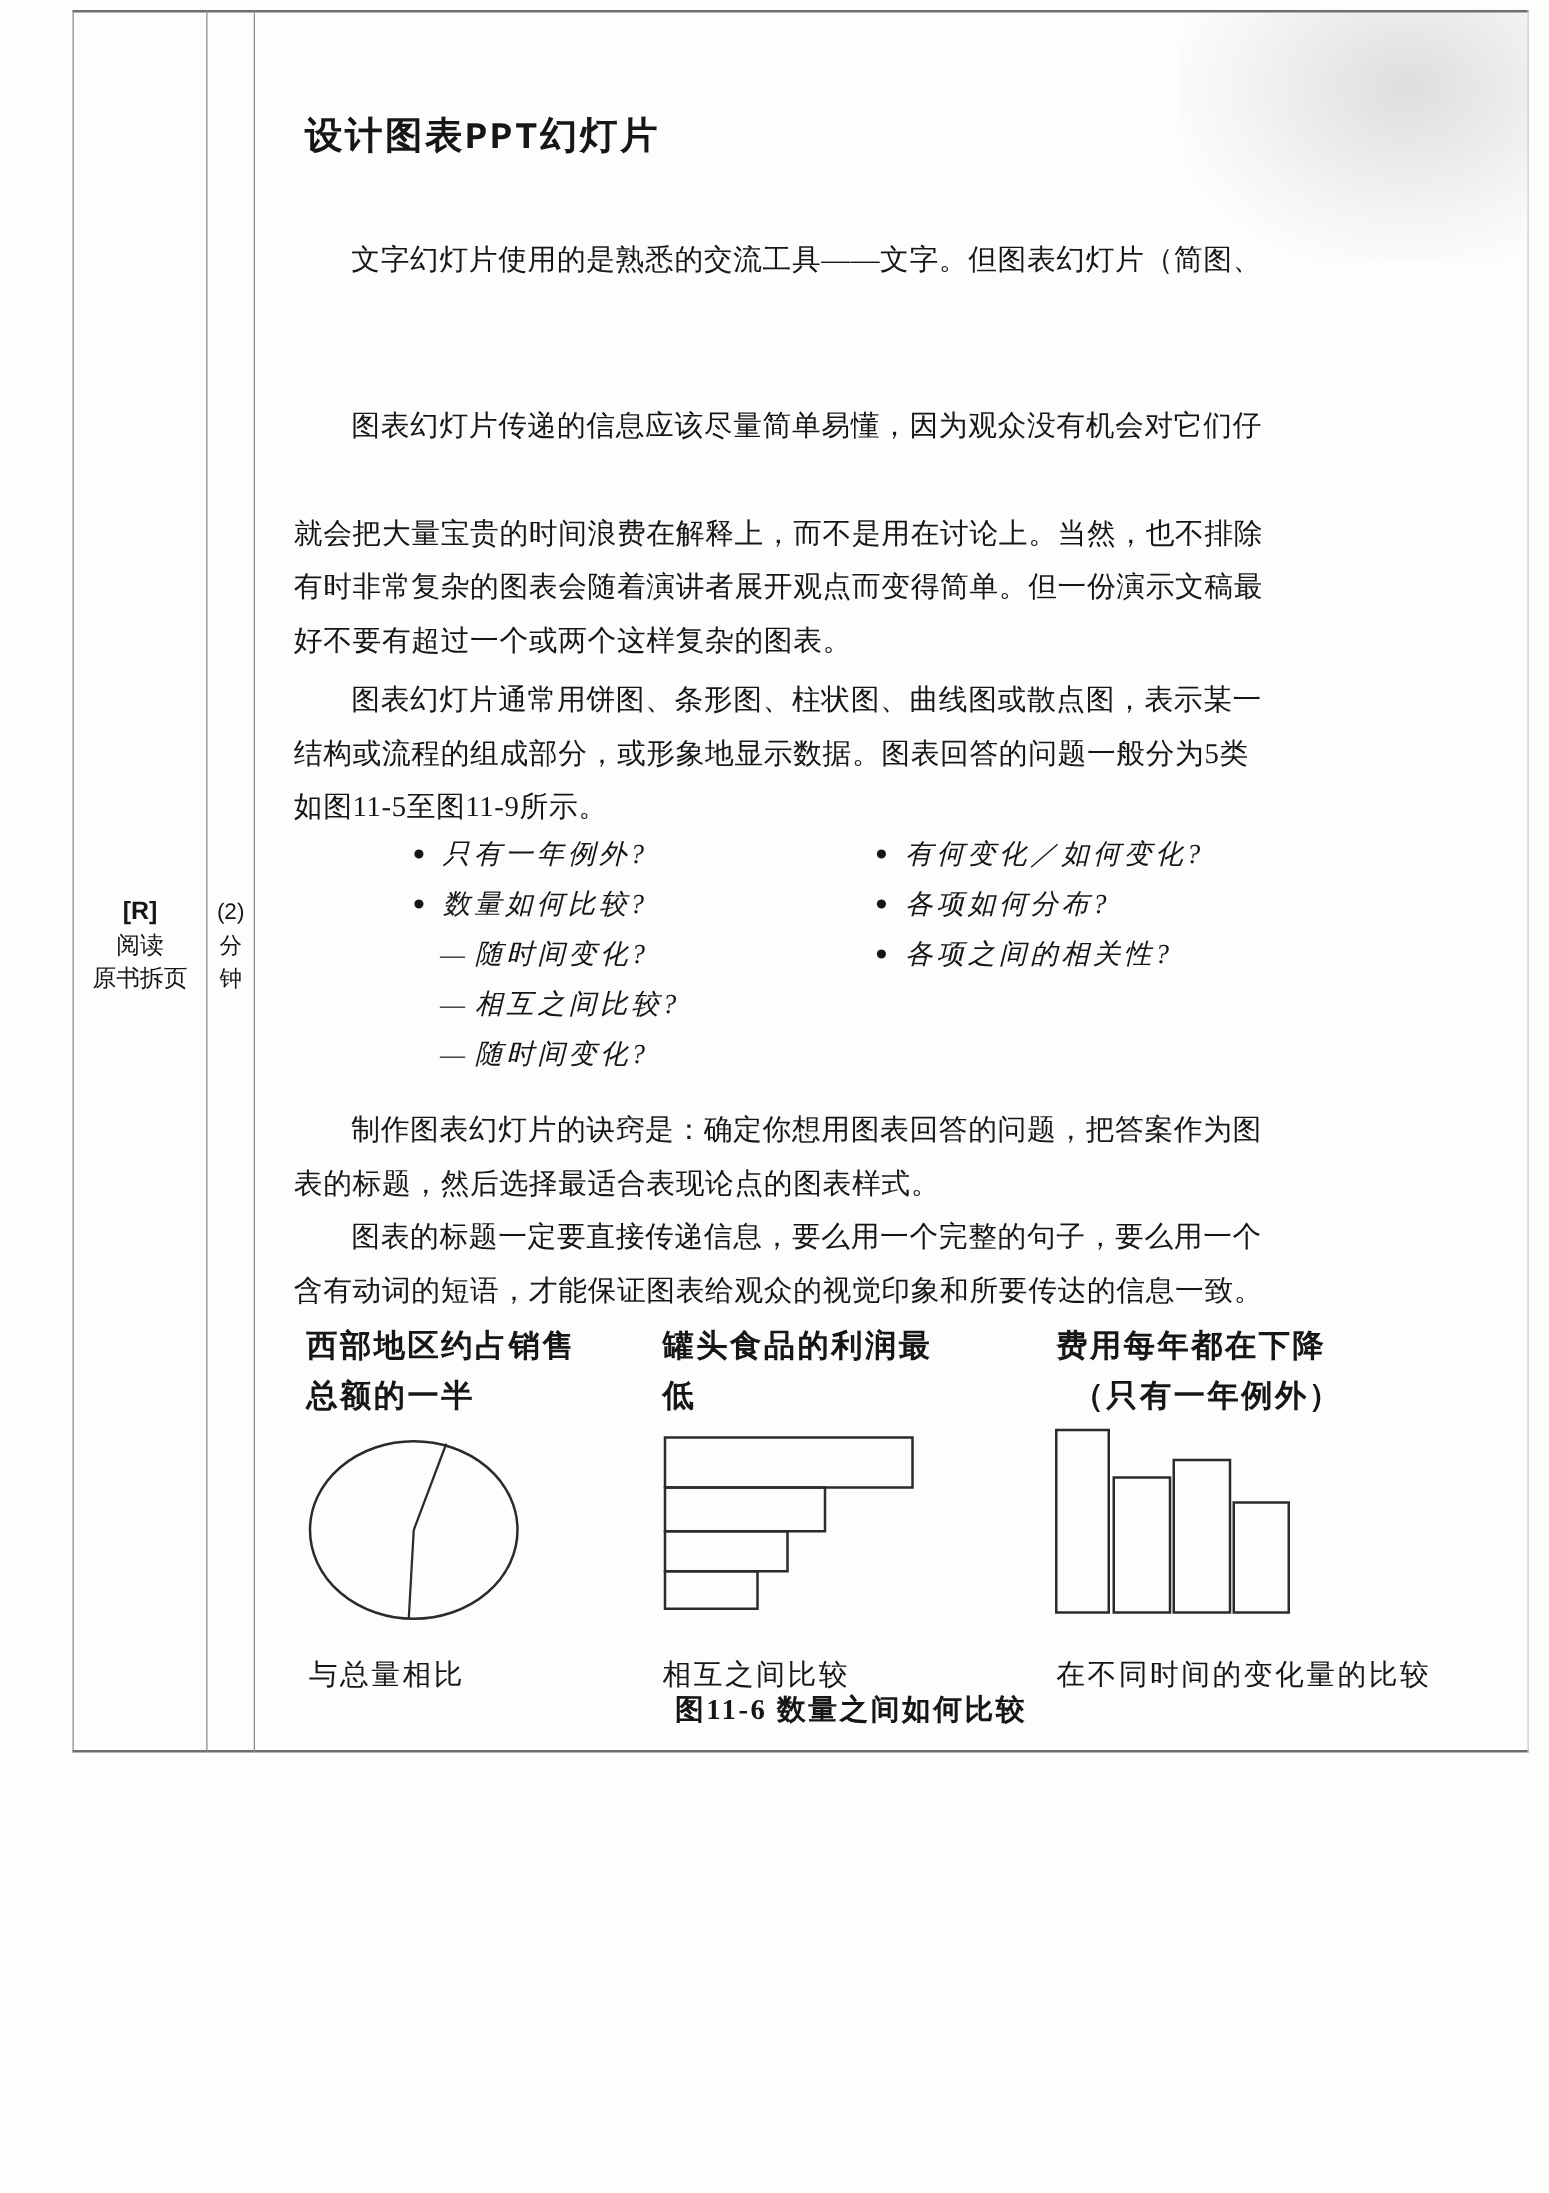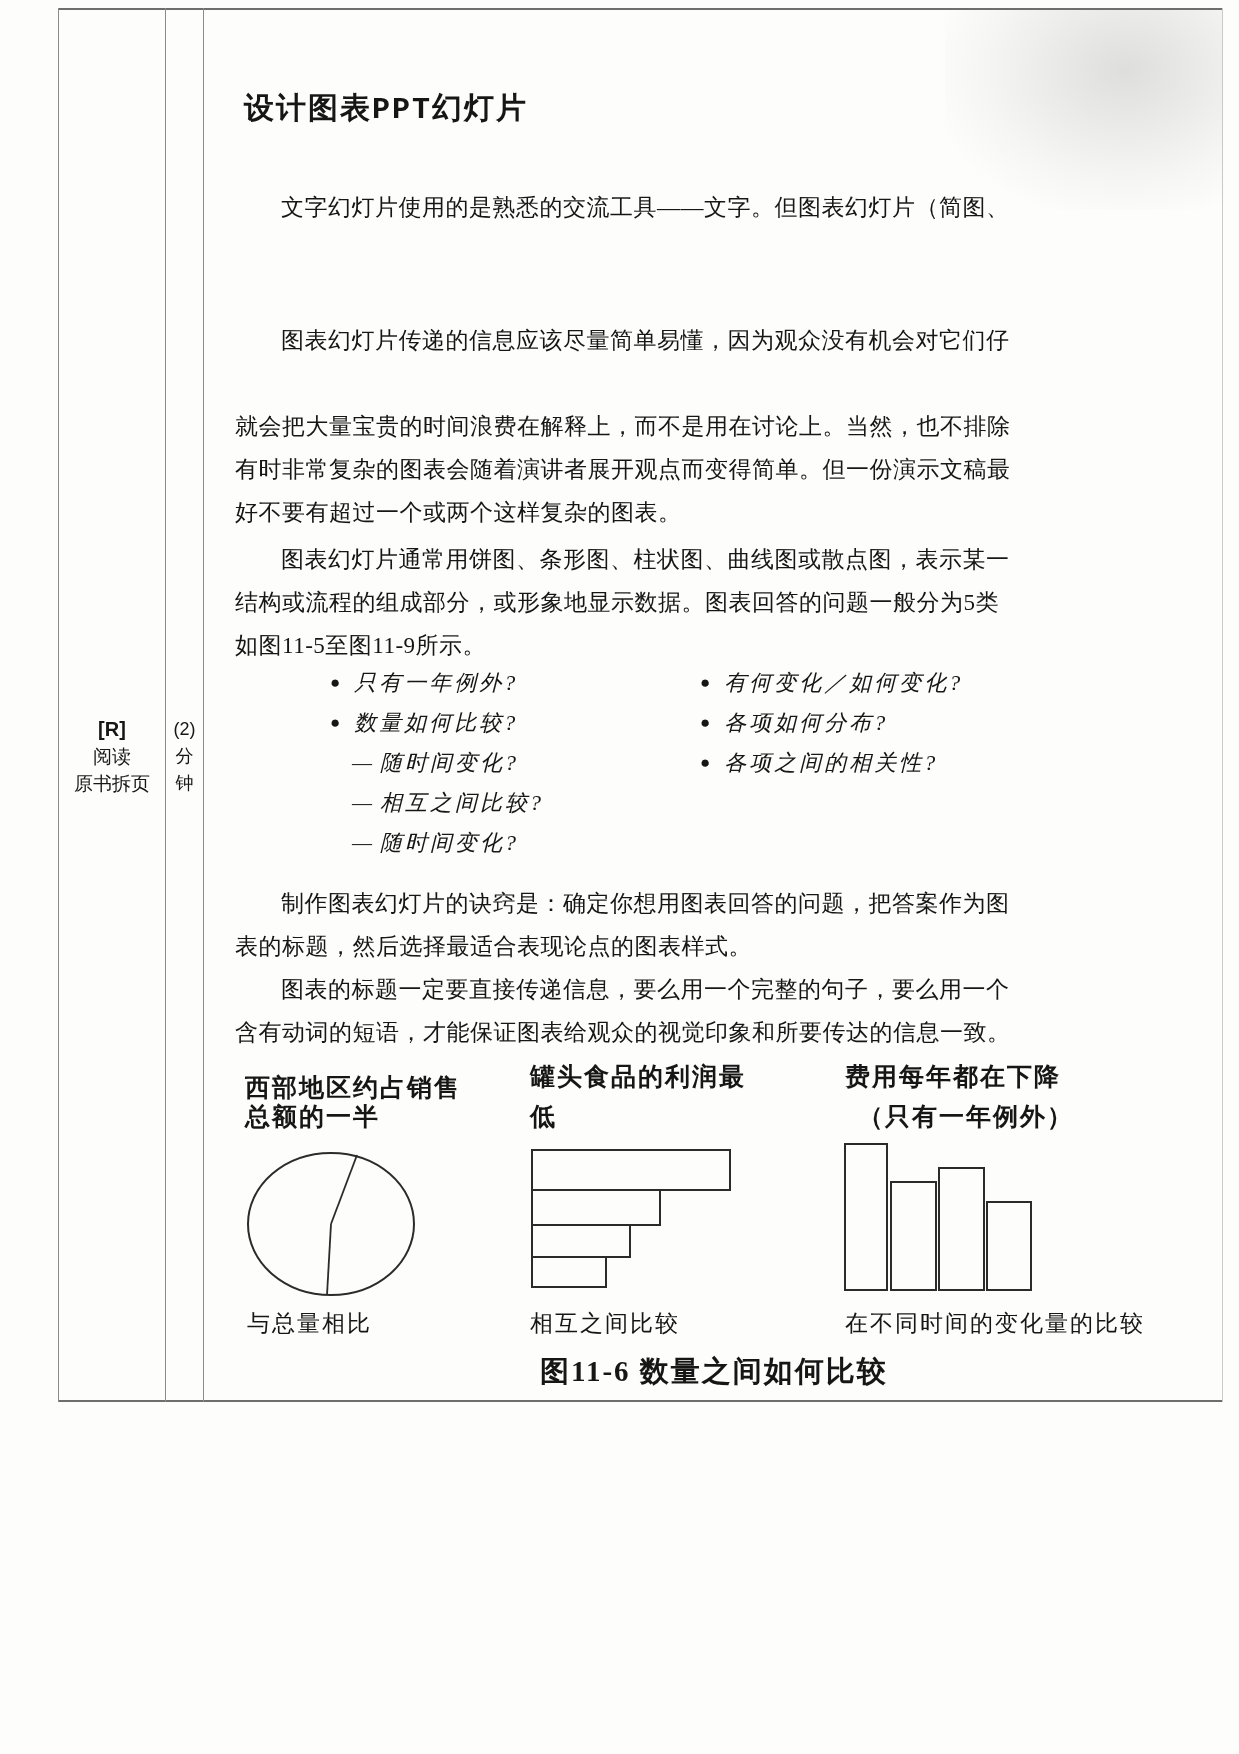--- a/index.html
+++ b/index.html
@@ -25,23 +25,23 @@
                 vertical-align:2px; letter-spacing:0; }
   .bullet.sub .mk { font-size:20px; margin-right:8px; vertical-align:0; }
   .margin-cell { position:absolute; text-align:center;
                  font-family:"Liberation Sans", sans-serif; font-size:19px;
                  line-height:27px; }
   .margin-cell .b { font-weight:bold; font-size:20px; }
   .ctitle { position:absolute; white-space:nowrap; font-weight:bold;
             font-family:"Liberation Sans", sans-serif; font-size:25px;
             letter-spacing:2px; }
   .chart { position:absolute; }
-  .caption { position:absolute; font-size:23px; letter-spacing:2px; white-space:nowrap; }
+  .caption { position:absolute; font-size:23px; letter-spacing:2px; white-space:nowrap;margin-top:16px; }
   .figcap { position:absolute; left:540px; top:1352px; font-weight:bold;
-            font-size:29px; letter-spacing:2px; white-space:nowrap; }
+            font-size:23px; letter-spacing:2px; white-space:nowrap; }
 </style>
 </head>
 <body>
 
 <div class="sheet">
 
   <div class="wash"></div>
 
   <div class="hline" style="left:58px;top:8px;width:1165px;"></div>
   <div class="hline" style="left:58px;top:1400px;width:1165px;"></div>
@@ -99,21 +99,21 @@
   <div class="bullet" style="left:700px;top:748px;">
     <span class="mk">●</span><span>各项之间的相关性?</span>
   </div>
 
   <div class="pline indent" style="top:888px;">制作图表幻灯片的诀窍是：确定你想用图表回答的问题，把答案作为图</div>
   <div class="pline" style="top:931px;">表的标题，然后选择最适合表现论点的图表样式。</div>
 
   <div class="pline indent" style="top:974px;">图表的标题一定要直接传递信息，要么用一个完整的句子，要么用一个</div>
   <div class="pline" style="top:1017px;">含有动词的短语，才能保证图表给观众的视觉印象和所要传达的信息一致。</div>
 
-  <div class="ctitle" style="left:245px;top:1060px;margin-top:11px;">西部地区约占销售</div>
+  <div class="ctitle" style="left:245px;top:1060px;">西部地区约占销售</div>
   <div class="ctitle" style="left:245px;top:1100px;">总额的一半</div>
   <div class="ctitle" style="left:530px;top:1060px;">罐头食品的利润最</div>
   <div class="ctitle" style="left:530px;top:1100px;">低</div>
   <div class="ctitle" style="left:845px;top:1060px;">费用每年都在下降</div>
   <div class="ctitle" style="left:858px;top:1100px;">（只有一年例外）</div>
 
   <svg id="pie-svg" class="chart" style="left:245px;top:1148px;" width="176" height="152" viewBox="0 0 176 152">
       <ellipse cx="86" cy="76" rx="83" ry="71" fill="none" stroke="#2b2b2b" stroke-width="2"></ellipse>
       <line x1="86" y1="76" x2="112" y2="7" stroke="#2b2b2b" stroke-width="1.8"></line>
       <line x1="86" y1="76" x2="82" y2="147" stroke="#2b2b2b" stroke-width="1.8"></line>

